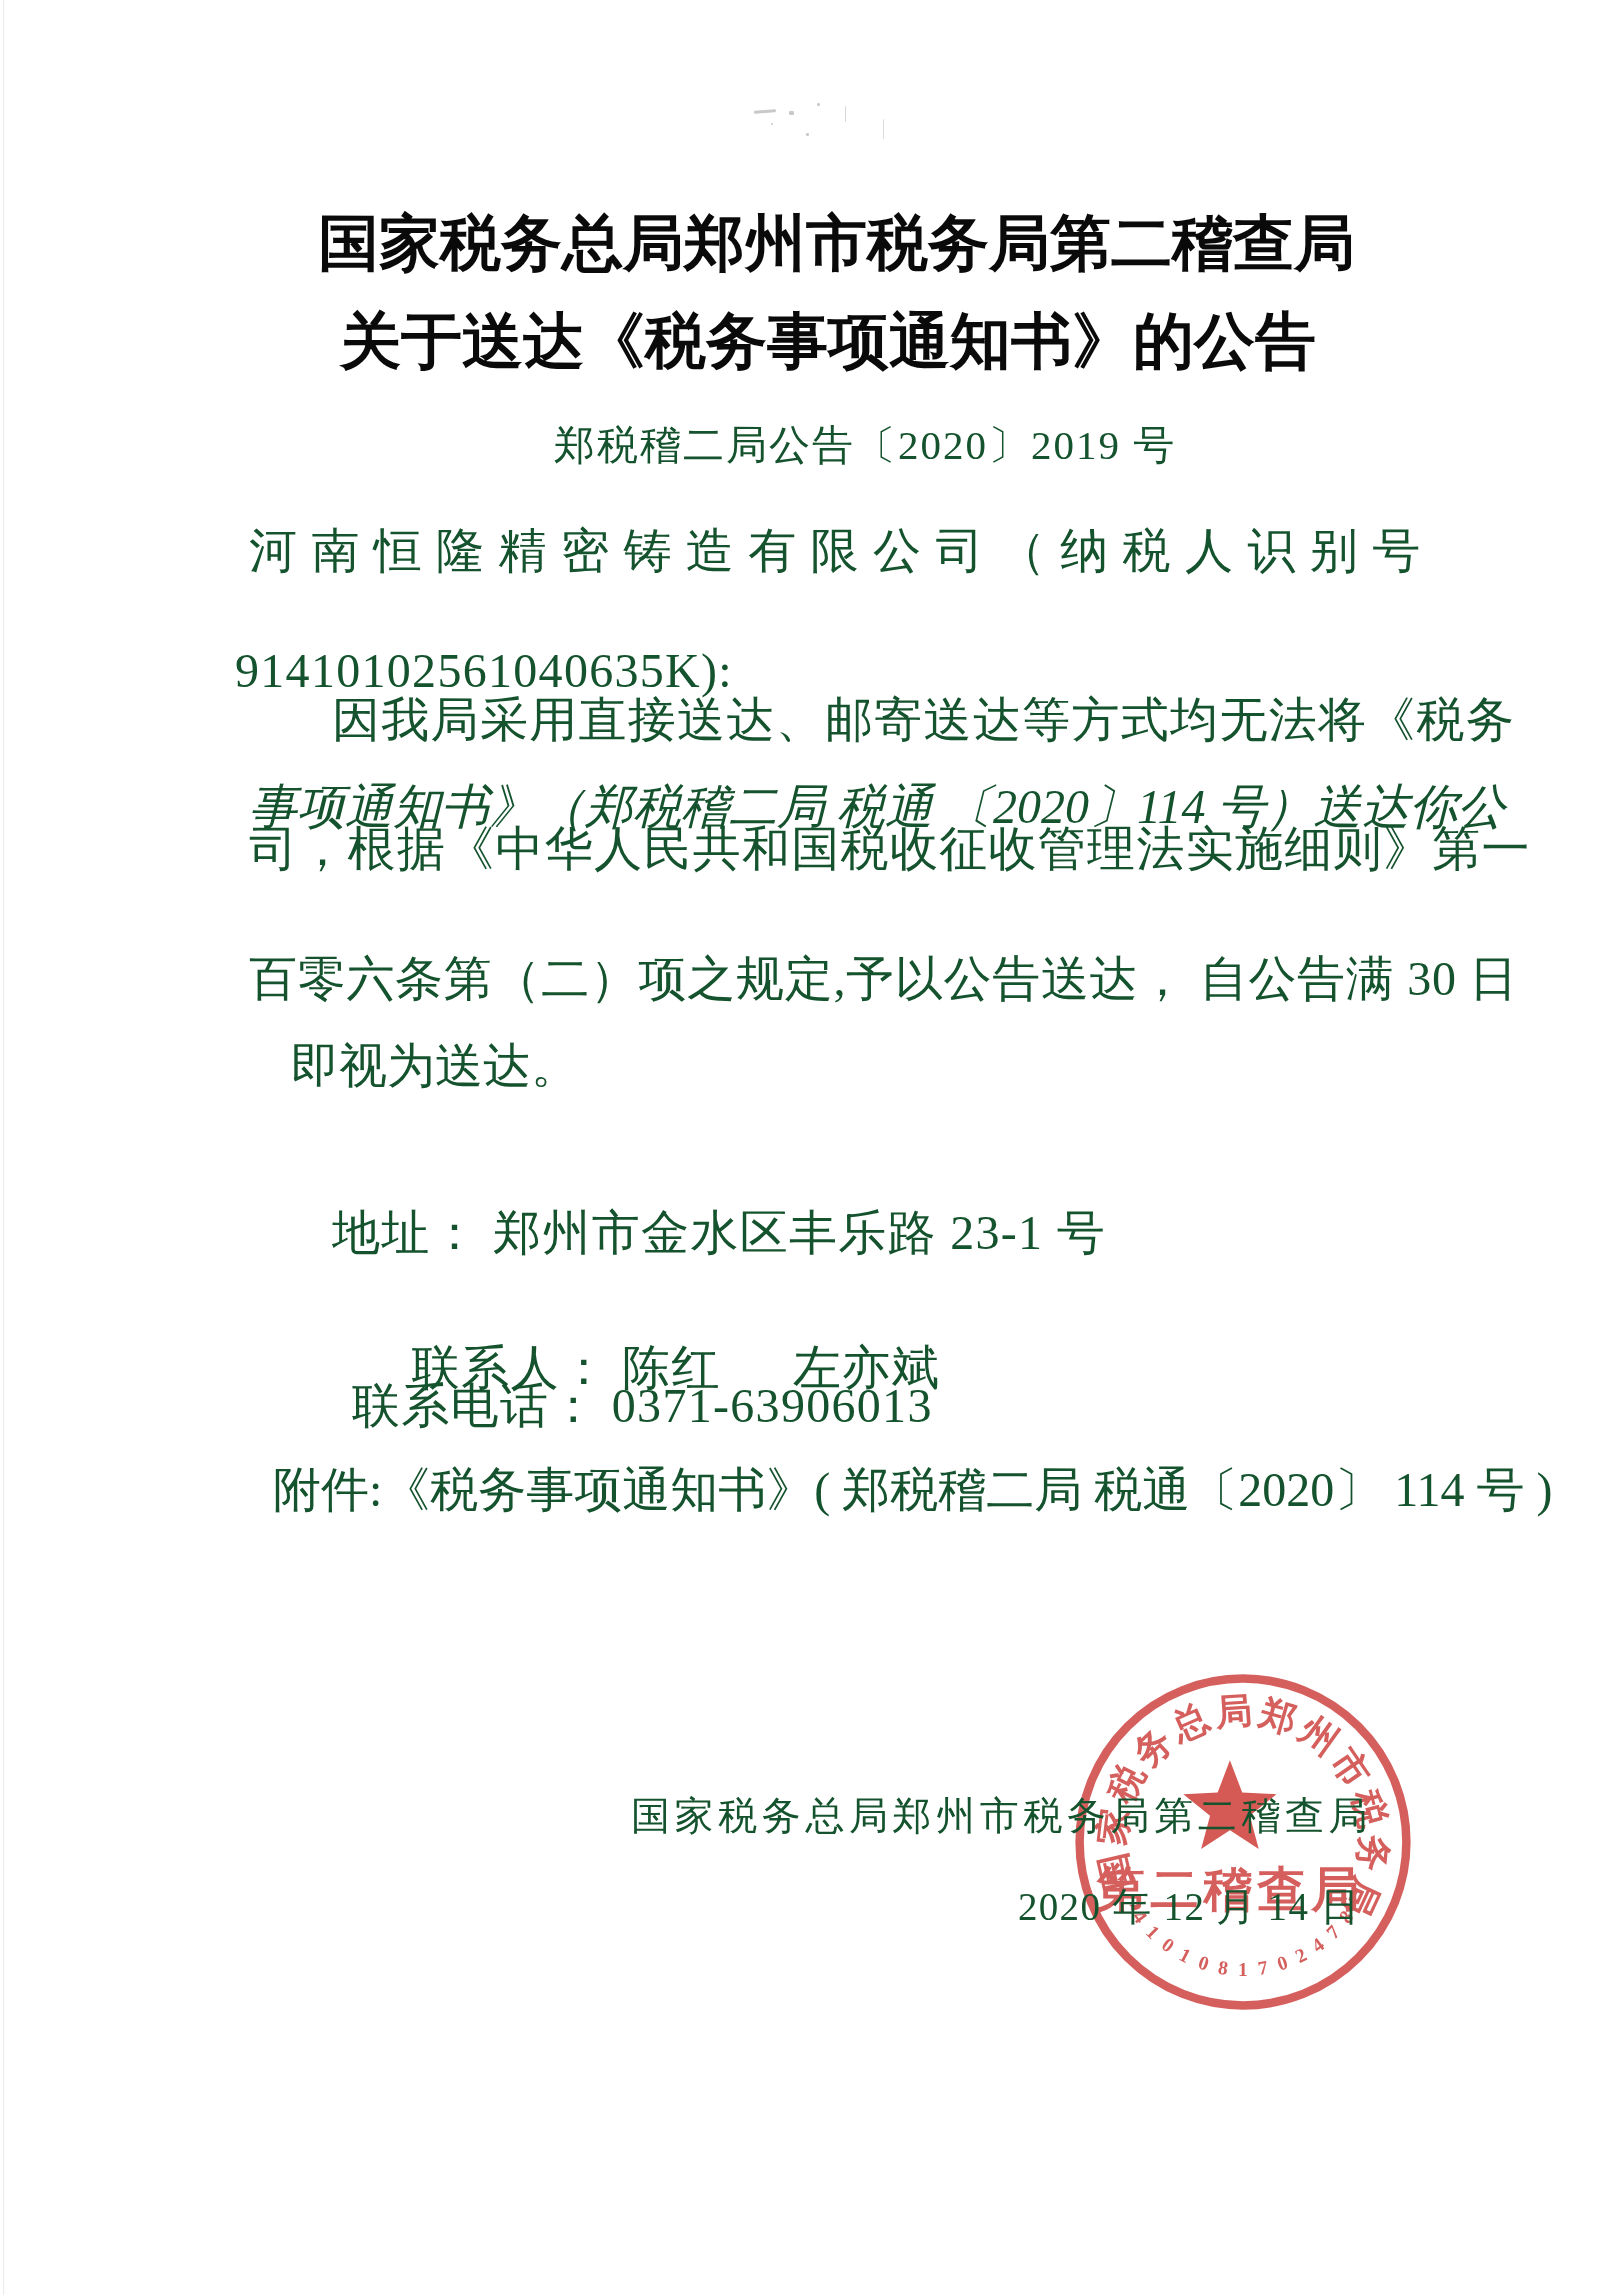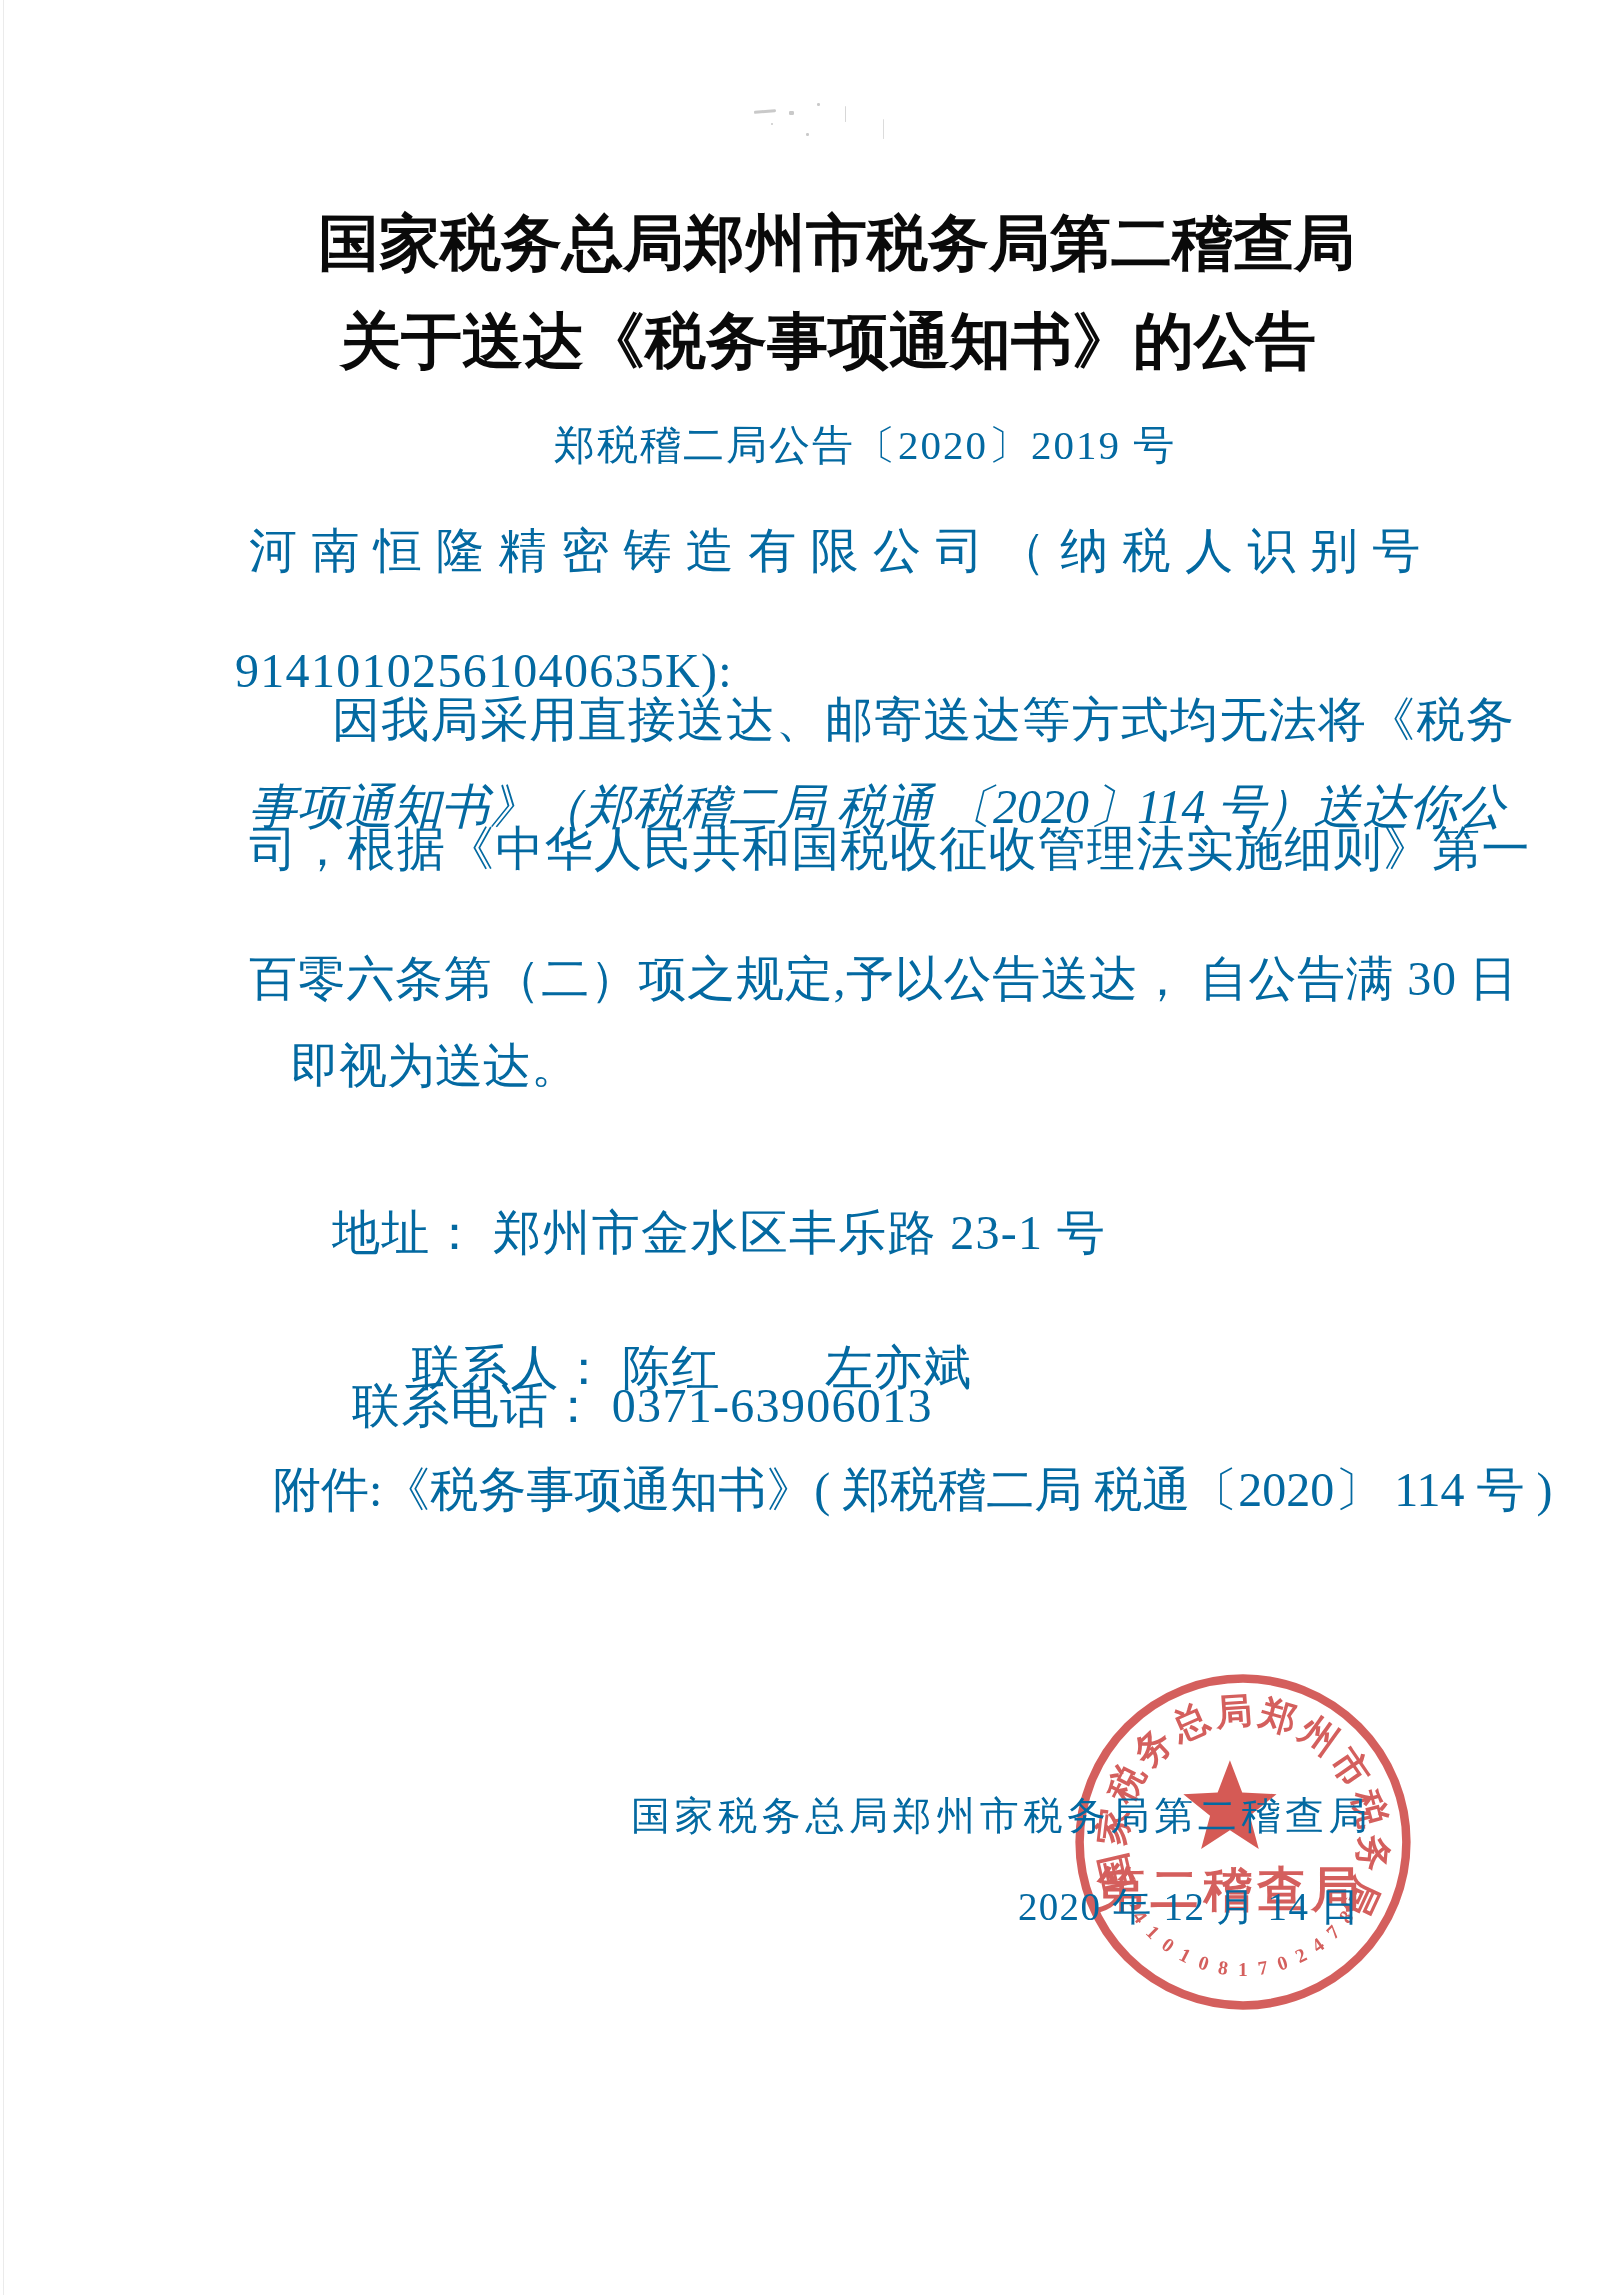--- a/index.html
+++ b/index.html
@@ -12,21 +12,21 @@
     font-family:"Liberation Serif","DejaVu Serif",serif;
   }
   .scan-edge {
     position:absolute; left:2.6px; top:0; width:1.3px; height:100%;
     background:#e3e3e3; opacity:.7;
   }
   .ln {
     position:absolute;
     white-space:pre;
     line-height:1;
-    color:#0369a1;
+    color:#14532d;
   }
   .title {
     font-weight:bold;
     color:#0a0a0a;
     font-size:61px;
   }
   .docnum  { font-size:41px; letter-spacing:2px; }
   .body64  { font-size:48px; }
   .sig     { font-size:39px; }
   .noise i {
@@ -101,21 +101,21 @@
     <div class="ln body64" style="left:249px; top:527px; letter-spacing:14.4px;">河南恒隆精密铸造有限公司（纳税人识别号</div>
     <div class="ln body64" style="left:235px; top:611px; letter-spacing:1.3px;margin-top:36px;">91410102561040635K):</div>
     <div class="ln body64" style="left:332px; top:696px; letter-spacing:1.3px;">因我局采用直接送达、邮寄送达等方式均无法将《税务</div>
     <div class="ln body64" style="left:249px; top:783px;font-style:italic;">事项通知书》（郑税稽二局 税通 〔2020〕114 号）送达你公</div>
     <div class="ln body64" style="left:249px; top:825px; letter-spacing:1.3px;text-align:right;">司，根据《中华人民共和国税收征收管理法实施细则》第一</div>
     <div class="ln body64" style="left:249px; top:955px; letter-spacing:0.7px;">百零六条第（二）项之规定,予以公告送达， 自公告满 30 日</div>
     <div class="ln body64" style="left:249px; top:1042px;margin-left:42px;">即视为送达。</div>
 
     <div class="ln body64" style="left:332px; top:1209px; letter-spacing:1.3px;">地址： 郑州市金水区丰乐路 23-1 号</div>
     <div class="ln body64" style="left:332px; top:1296px; letter-spacing:1.3px;">
-      <span>联系人： 陈红</span><span style="margin-left:104px;">左亦斌</span>
+      <span>联系人： 陈红</span><span style="margin-left:72px;">左亦斌</span>
     </div>
     <div class="ln body64" style="left:332px; top:1382px; letter-spacing:1.3px;margin-left:20px;">联系电话： 0371-63906013</div>
     <div class="ln body64" style="left:230px; top:1466px;margin-left:43px;">附件:《税务事项通知书》( 郑税稽二局 税通〔2020〕 114 号 )</div>
 
     <div class="ln sig" style="left:631px;  top:1796px; letter-spacing:4.6px;">国家税务总局郑州市税务局第二稽查局</div>
     <div class="ln sig" style="left:1018px; top:1887px; letter-spacing:1.3px;">2020 年 12 月 14 日</div>
   </div>
 
 </div>
 

